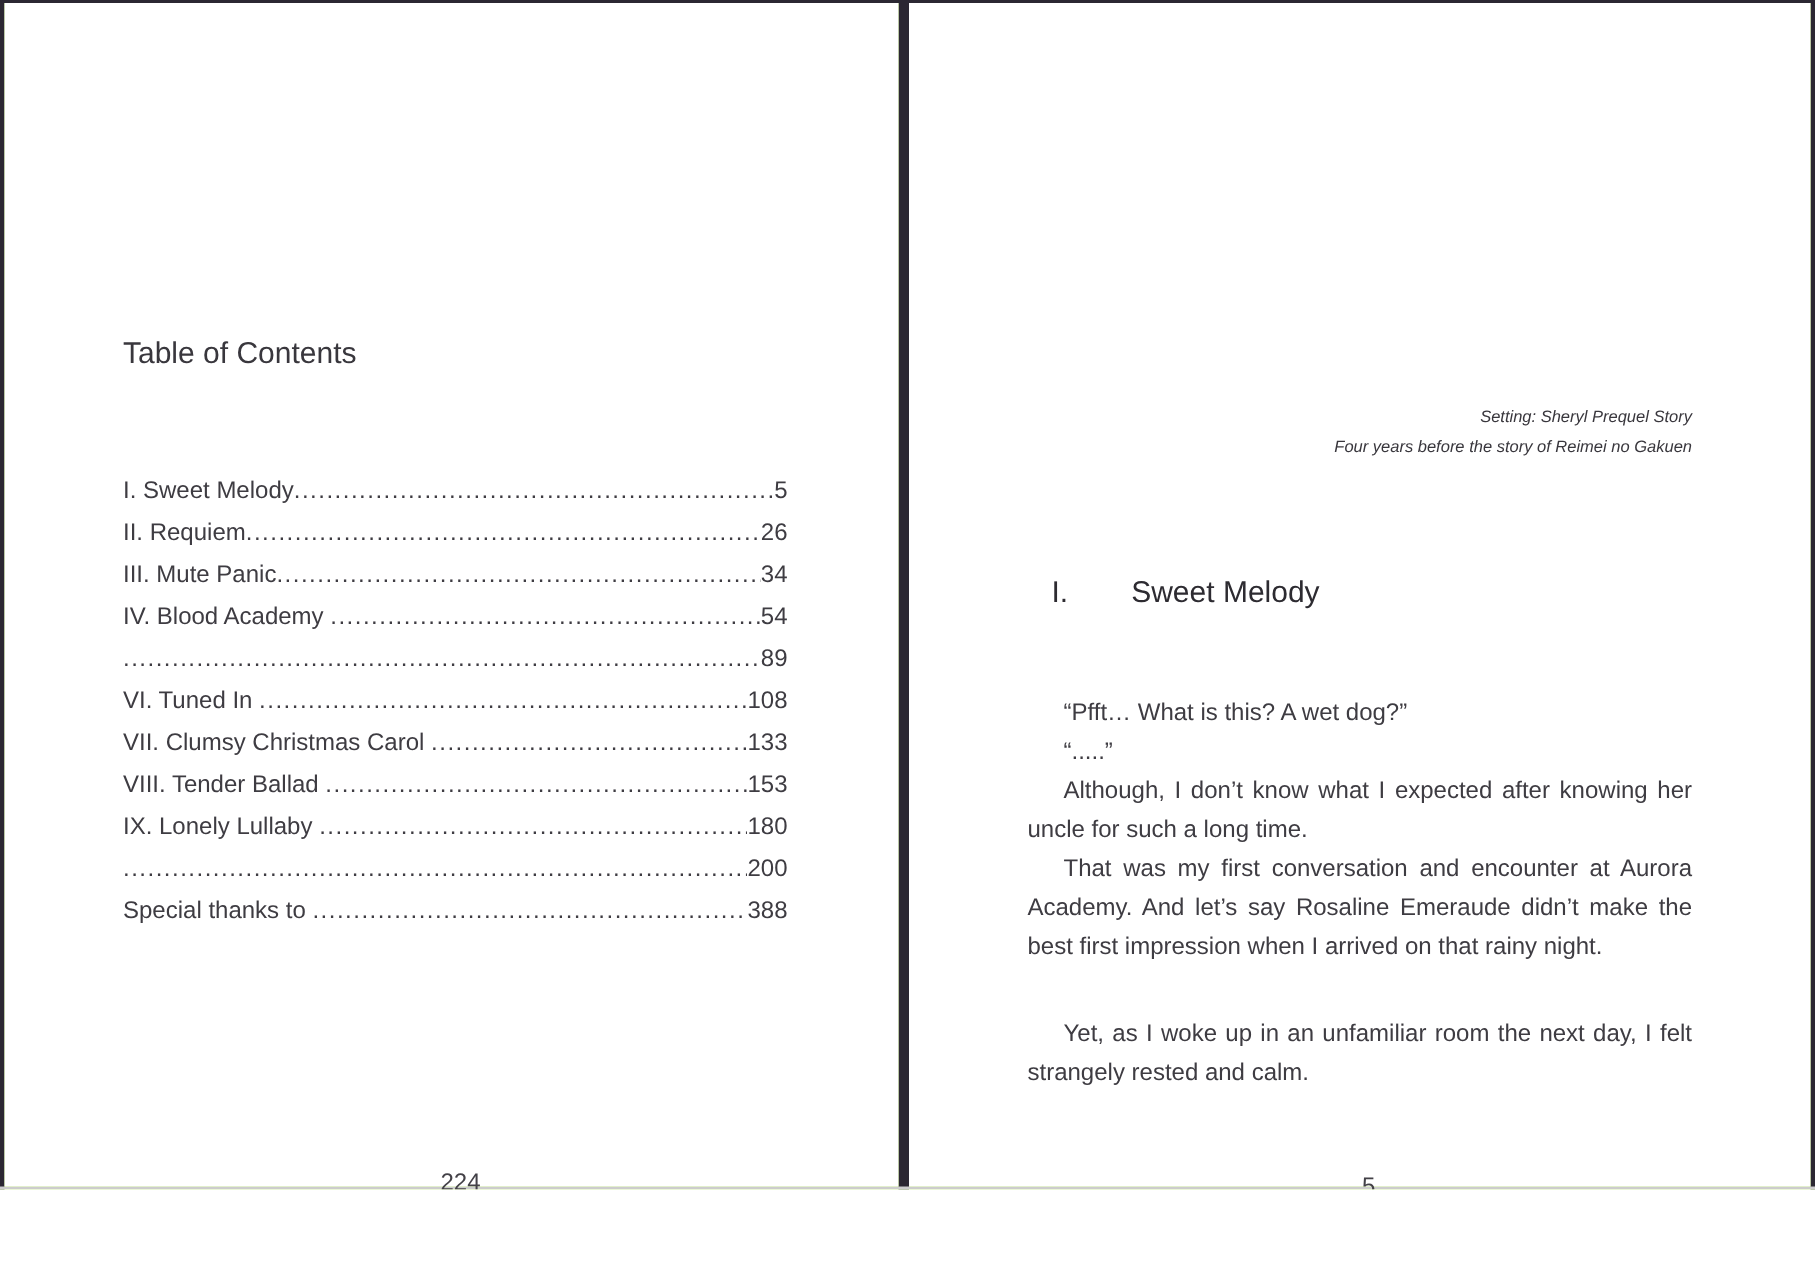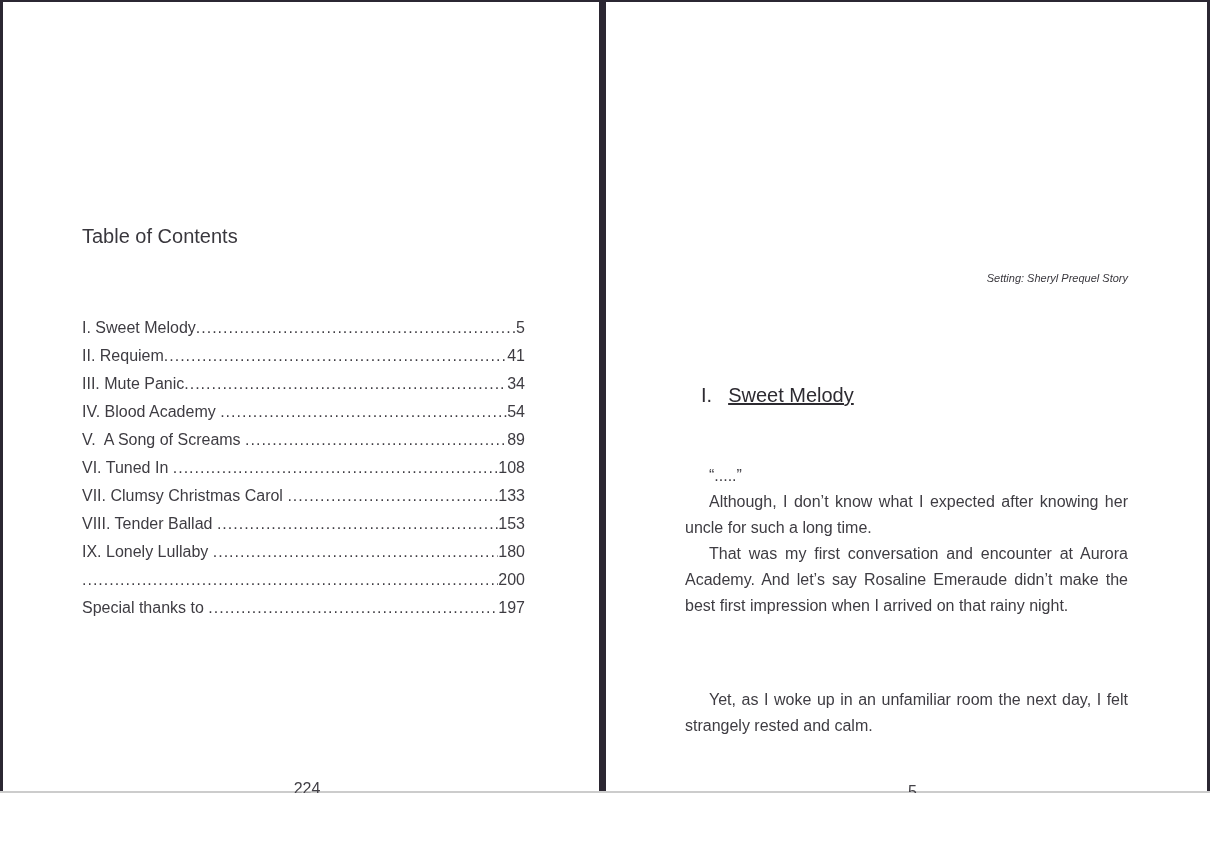--- a/index.html
+++ b/index.html
@@ -87,36 +87,36 @@
     color: #39373d;
   }
   .chapter-heading {
     position: absolute;
     left: 95px;
     top: 382px;
     font-size: 20px;
     color: #2d2b31;
     display: flex;
   }
-  .chapter-title { margin-left: 16px; text-decoration: underline; }
+  .chapter-title { margin-left: 42px; }
 
   .body-text {
     position: absolute;
     left: 79px;
     right: 79px;
     top: 461px;
     font-size: 16px;
     line-height: 26px;
   }
   .body-text p {
     margin: 0;
     text-align: justify;
     text-indent: 24px;
   }
-  .body-text p.spaced { margin-top: 68px; }
+  .body-text p.spaced { margin-top: 32px; }
 </style>
 </head>
 <body>
 
 <div class="spread">
 
   <div class="edge-top"></div>
   <div class="edge-left"></div>
   <div class="edge-right"></div>
   <div class="gutter"></div>
@@ -127,34 +127,33 @@
 
     <div class="toc-list">
       <div class="toc-row">
         <span class="toc-label">I. Sweet Melody</span>
           <span class="toc-leader">......................................................................................................................................................</span>
           <span class="toc-page">5</span>
       </div>
       <div class="toc-row">
         <span class="toc-label">II. Requiem</span>
           <span class="toc-leader">......................................................................................................................................................</span>
-          <span class="toc-page">41</span>
+          <span class="toc-page">26</span>
       </div>
       <div class="toc-row">
         <span class="toc-label">III. Mute Panic</span>
           <span class="toc-leader">......................................................................................................................................................</span>
           <span class="toc-page">34</span>
       </div>
       <div class="toc-row">
         <span class="toc-label">IV. Blood Academy </span>
           <span class="toc-leader">......................................................................................................................................................</span>
           <span class="toc-page">54</span>
       </div>
       <div class="toc-row">
-        <span class="toc-label">V.  A Song of Screams </span>
           <span class="toc-leader">......................................................................................................................................................</span>
           <span class="toc-page">89</span>
       </div>
       <div class="toc-row">
         <span class="toc-label">VI. Tuned In </span>
           <span class="toc-leader">......................................................................................................................................................</span>
           <span class="toc-page">108</span>
       </div>
       <div class="toc-row">
         <span class="toc-label">VII. Clumsy Christmas Carol </span>
@@ -171,39 +170,41 @@
           <span class="toc-leader">......................................................................................................................................................</span>
           <span class="toc-page">180</span>
       </div>
       <div class="toc-row">
           <span class="toc-leader">......................................................................................................................................................</span>
           <span class="toc-page">200</span>
       </div>
       <div class="toc-row">
         <span class="toc-label">Special thanks to </span>
           <span class="toc-leader">......................................................................................................................................................</span>
-          <span class="toc-page">197</span>
+          <span class="toc-page">388</span>
       </div>
     </div>
 
     <div class="folio folio-left">224</div>
   </div>
 
   <div class="page page-right">
 
     <div class="setting-note">
       <div>Setting: Sheryl Prequel Story</div>
+      <div>Four years before the story of Reimei no Gakuen</div>
     </div>
 
     <div class="chapter-heading">
       <span class="chapter-numeral">I.</span>
       <span class="chapter-title">Sweet Melody</span>
     </div>
 
     <div class="body-text">
+      <p>“Pfft… What is this? A wet dog?”</p>
       <p>“.....”</p>
       <p>Although, I don’t know what I expected after knowing her uncle for such a long time.</p>
       <p>That was my first conversation and encounter at Aurora Academy. And let’s say Rosaline Emeraude didn’t make the best first impression when I arrived on that rainy night.</p>
       <p class="spaced">Yet, as I woke up in an unfamiliar room the next day, I felt strangely rested and calm.</p>
     </div>
 
     <div class="folio folio-right">5</div>
   </div>
 
 </div>

